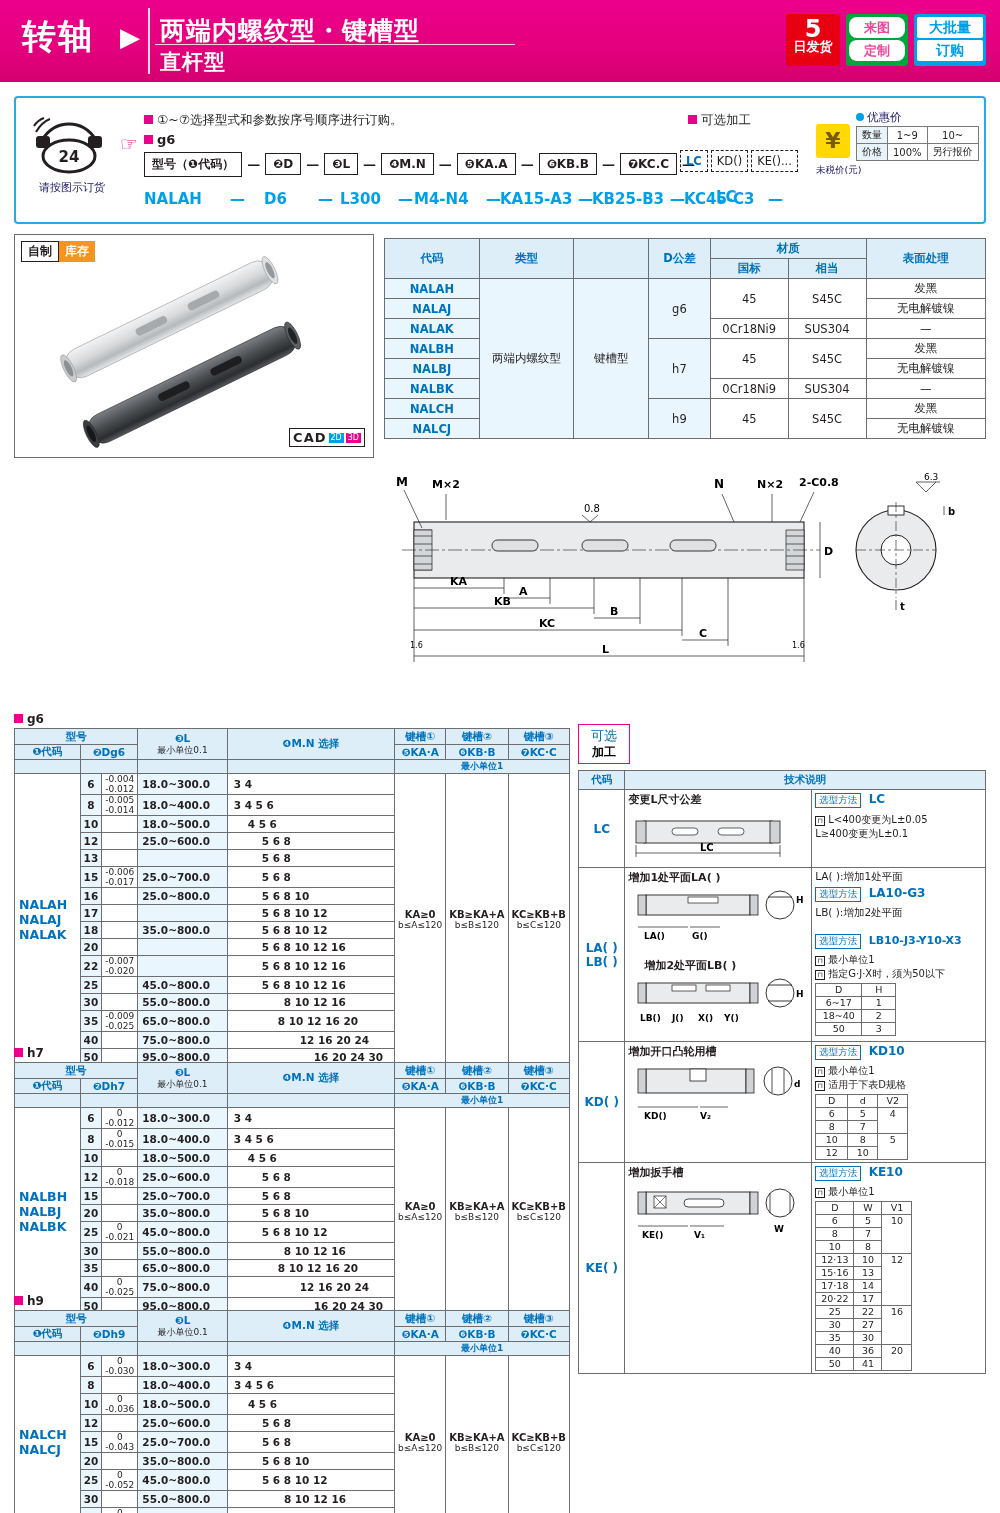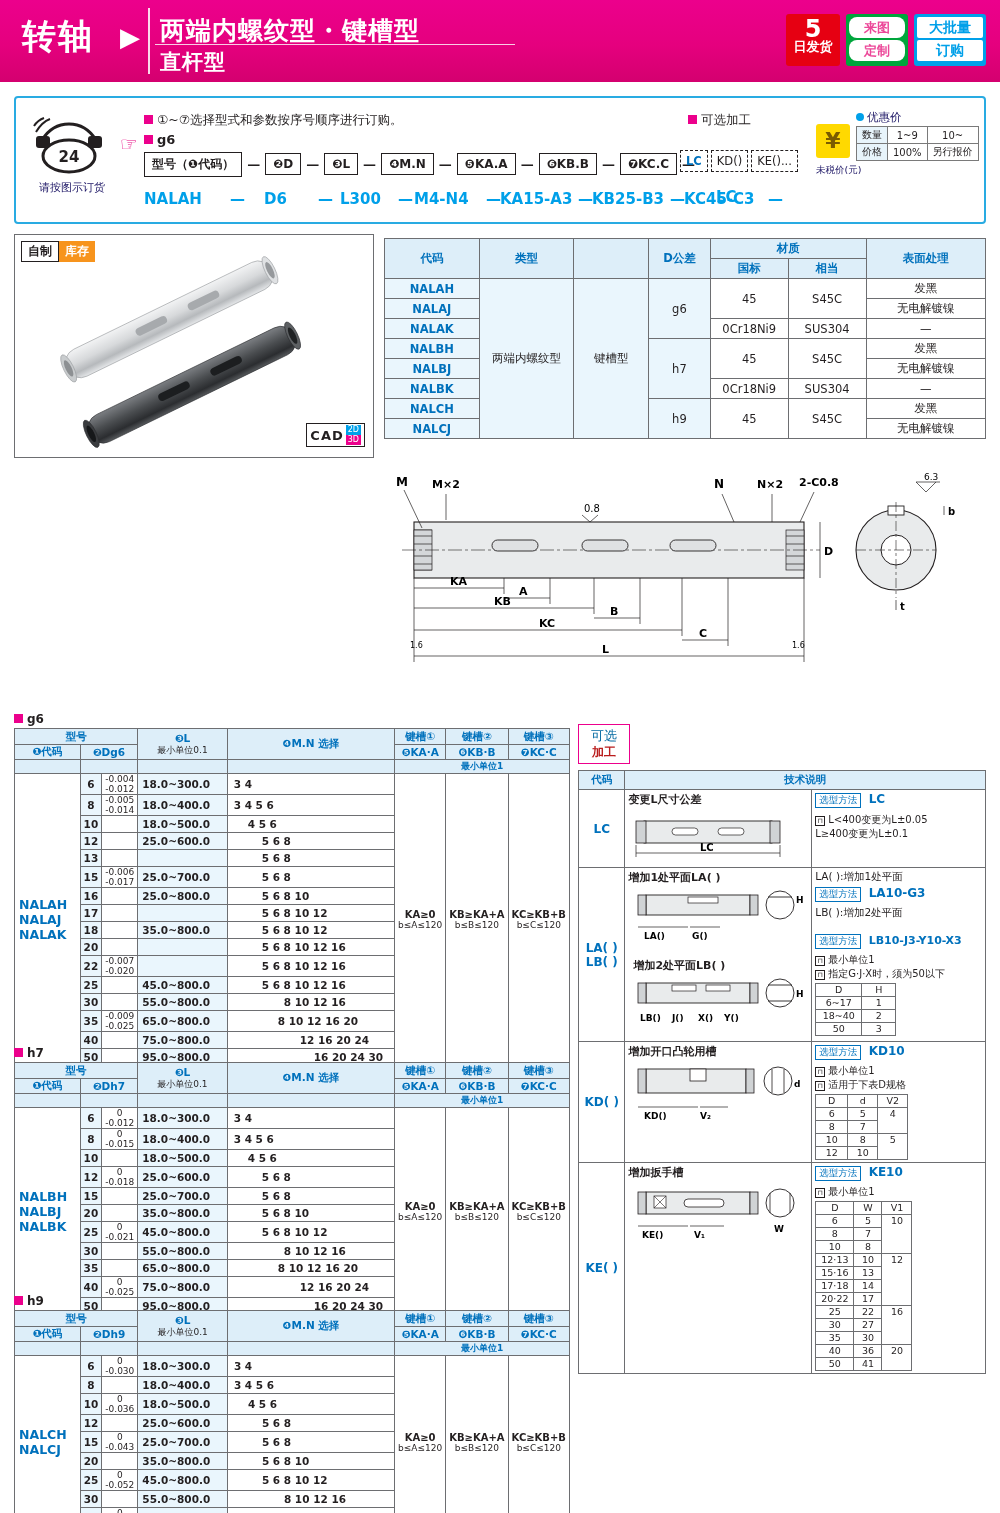--- a/index.html
+++ b/index.html
@@ -266,21 +266,21 @@
         <ellipse cx="62" cy="143" rx="5" ry="15" fill="#3a3c3f" stroke="#2a2c2e" stroke-width="0.6"></ellipse>
         <ellipse cx="62" cy="143" rx="3" ry="9" fill="#16181a"></ellipse>
         <ellipse cx="286" cy="143" rx="5" ry="15" fill="#5d6063" stroke="#2a2c2e" stroke-width="0.6"></ellipse>
         <ellipse cx="286" cy="143" rx="3" ry="9" fill="#202224"></ellipse>
         <rect x="138" y="137" width="34" height="8" rx="4" fill="#1c1e20"></rect>
         <rect x="196" y="137" width="34" height="8" rx="4" fill="#1c1e20"></rect>
       </g>
     </svg>
     <div class="cadtag">
       <span class="c1">CAD</span>
-      <span style="display:inline-flex;flex-direction:column;">
+      <span style="display:inline-flex;flex-direction:row;">
         <span class="c2">2D</span>
         <span class="c3">3D</span>
       </span>
     </div>
   </div>
 
   <table class="mat">
     <tbody>
         <tr>
       <th rowspan="2" style="width:95px">代码</th>
@@ -810,21 +810,21 @@
           <td class="tolcell" style="white-space:pre">0
 -0.062</td>
           <td class="lcell">65.0~800.0</td>
           <td class="mncell" style="text-align:left;padding-left:50px">8 10 12 16 20</td>
         </tr>
   </tbody>
     </table>
 
   <div style="position:absolute;left:578px;top:724px;width:52px;height:40px;border:1.5px solid #ec008c;background:#fff;text-align:center;padding-top:3px;">
     <div style="font-size:13px;font-weight:normal;color:#0369a1;line-height:16px;">可选</div>
-    <div style="font-size:12px;font-weight:bold;color:#b91c1c;line-height:16px;">加工</div>
+    <div style="font-size:12px;font-weight:bold;color:#000000;line-height:16px;">加工</div>
   </div>
 
   <table class="optbl" style="position:absolute;left:578px;top:770px;width:408px;">
     <tbody>
         <tr>
       <td class="hd" style="width:46px;height:18px">代码</td>
       <td class="hd" colspan="2">技术说明</td>
     </tr>
 
     <tr>
@@ -864,21 +864,21 @@
           <rect x="122" y="8" width="8" height="20" fill="#d0d3d5" stroke="#231f20" stroke-width="0.8"></rect>
           <rect x="60" y="10" width="30" height="6" fill="#fff" stroke="#231f20" stroke-width="0.7"></rect>
           <circle cx="152" cy="18" r="14" fill="#fff" stroke="#231f20" stroke-width="0.9"></circle>
           <line x1="140" y1="10" x2="164" y2="10" stroke="#231f20" stroke-width="0.9"></line>
           <line x1="10" y1="40" x2="60" y2="40" stroke="#231f20" stroke-width="0.7"></line>
           <line x1="62" y1="40" x2="92" y2="40" stroke="#231f20" stroke-width="0.7"></line>
           <text x="16" y="52" font-size="9" font-weight="bold">LA()</text>
           <text x="64" y="52" font-size="9" font-weight="bold">G()</text>
           <text x="168" y="16" font-size="9" font-weight="bold">H</text>
         </svg>
-        <div style="font-weight:bold;font-size:11px;margin:3px 5px 2px">增加2处平面LB( )</div>
+        <div style="font-weight:bold;font-size:11px;margin:3px 16px 2px">增加2处平面LB( )</div>
         <svg width="178" height="62">
           <rect x="18" y="8" width="104" height="20" fill="#e9ebec" stroke="#231f20" stroke-width="0.9"></rect>
           <rect x="10" y="8" width="8" height="20" fill="#d0d3d5" stroke="#231f20" stroke-width="0.8"></rect>
           <rect x="122" y="8" width="8" height="20" fill="#d0d3d5" stroke="#231f20" stroke-width="0.8"></rect>
           <rect x="44" y="10" width="24" height="6" fill="#fff" stroke="#231f20" stroke-width="0.7"></rect>
           <rect x="78" y="10" width="24" height="6" fill="#fff" stroke="#231f20" stroke-width="0.7"></rect>
           <circle cx="152" cy="18" r="14" fill="#fff" stroke="#231f20" stroke-width="0.9"></circle>
           <line x1="140" y1="10" x2="164" y2="10" stroke="#231f20" stroke-width="0.9"></line>
           <line x1="140" y1="26" x2="164" y2="26" stroke="#231f20" stroke-width="0.9"></line>
           <text x="12" y="46" font-size="9" font-weight="bold">LB()</text>

